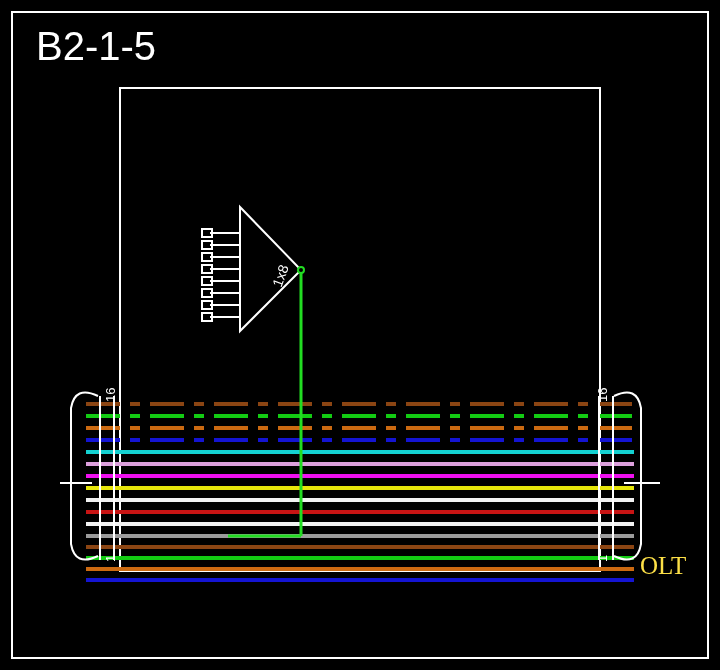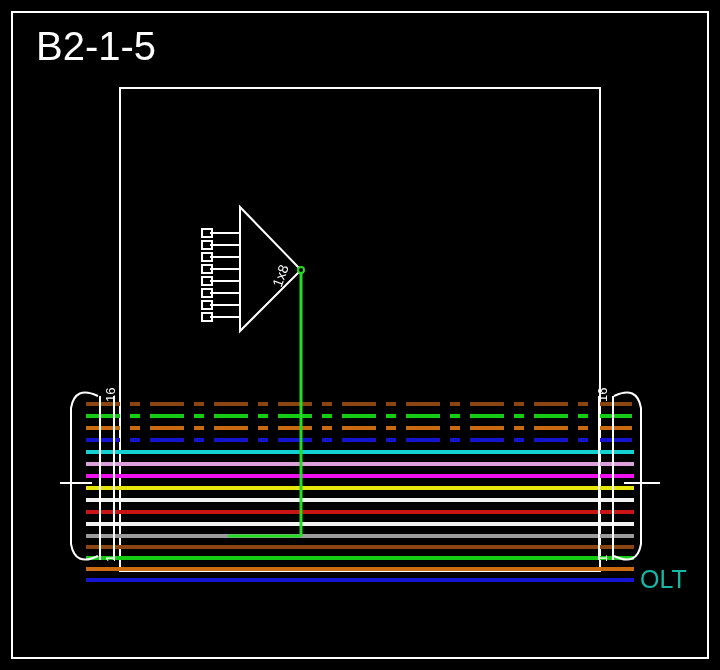--- a/index.html
+++ b/index.html
@@ -2,22 +2,22 @@
 <html><head>
 <meta charset="utf-8">
 <style>
   html,body{margin:0;padding:0;background:#000;}
   body{width:720px;height:670px;overflow:hidden;
        font-family:"Liberation Sans","DejaVu Sans",sans-serif;}
   #stage{position:relative;width:720px;height:609px;background:#000;}
   #svg{position:absolute;left:0;top:0;width:720px;height:670px;}
   .ttl{position:absolute;color:#fff;font-size:40px;letter-spacing:0px;
        left:36px;top:26px;line-height:1;white-space:pre;}
-  .olt{position:absolute;color:#14b8a6;font-size:25px;left:640px;top:567px;
-       line-height:1;white-space:pre;}
+  .olt{position:absolute;color:#fde047;font-size:25px;left:640px;top:553px;
+       line-height:1;white-space:pre;font-family:Liberation Serif, serif;}
   .rotlab{position:absolute;color:#fff;font-size:13px;white-space:pre;
           transform-origin:left top;line-height:1;}
   .splab{position:absolute;color:#fff;font-size:14px;white-space:pre;
          transform-origin:left top;line-height:1;}
 </style>
 </head>
 <body>
 
 <div id="stage">
 

